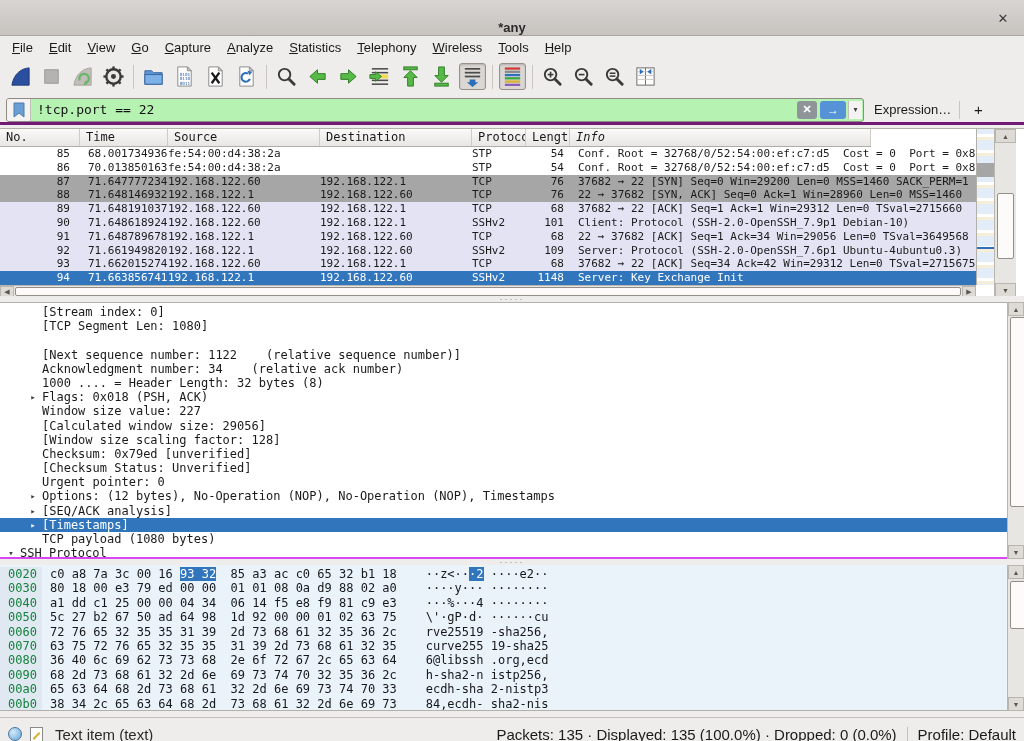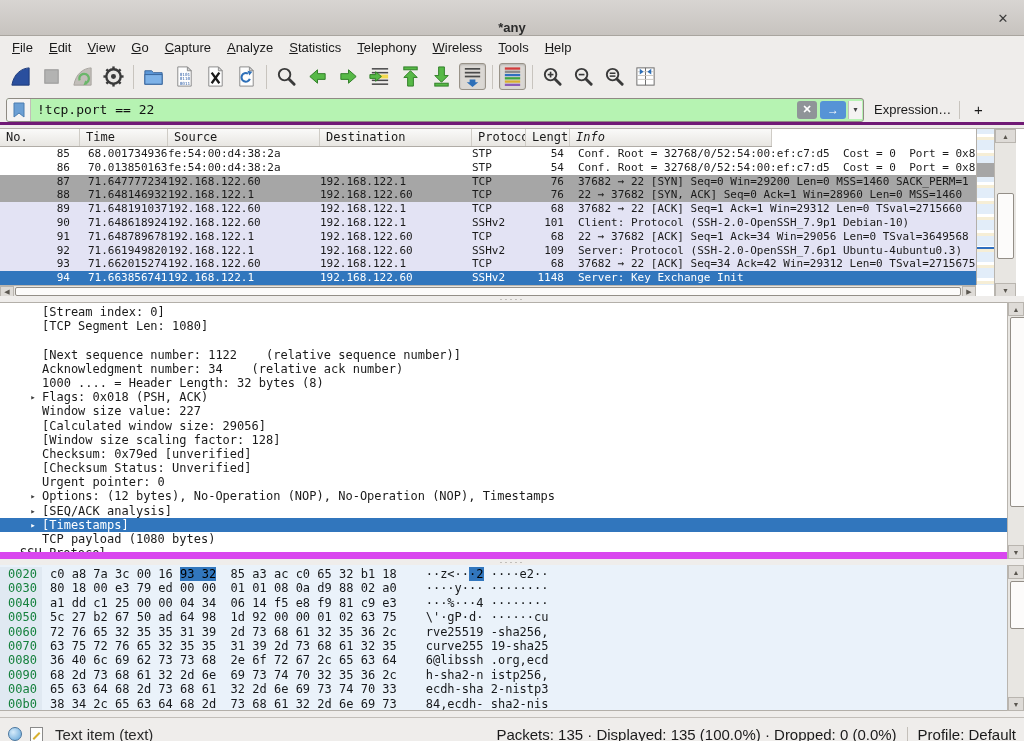--- a/index.html
+++ b/index.html
@@ -43,21 +43,21 @@
   .filter-apply { width:26px; height:18px; background:#5693d6; border-radius:3px; margin-right:2px;
     display:flex; align-items:center; justify-content:center; color:#fff; font-size:12px; font-weight:bold; }
   .filter-caret { width:14px; height:18px; display:flex; align-items:center; justify-content:center;
     font-size:8px; color:#444; background:#f4f3f2; border-left:1px solid #c2beb8; margin-right:1px; }
   .filter-expression { margin-left:10px; font-size:13px; color:#1a1a1a; }
   .filter-sep { width:1px; height:18px; background:#c8c4be; margin:0 8px; }
   .filter-add { font-size:15px; color:#1a1a1a; width:20px; text-align:center; }
 
   
   .plist { position:absolute; top:128px; left:0; width:1024px; height:168px; background:#fff; border-top:1px solid #b3afa9; }
-  .plheader { position:absolute; top:0; left:0; width:772px; height:18px; display:flex;
+  .plheader { position:absolute; top:0; left:0; width:871px; height:18px; display:flex;
     background:linear-gradient(#fafaf9,#e8e6e2); border-bottom:1px solid #b0aca6; font-size:12px; }
   .plheader span { border-right:1px solid #cfccc6; padding:1px 0 0 6px; overflow:hidden; white-space:nowrap; }
   .plrows { position:absolute; top:18px; left:0; width:976px; height:138px; overflow:hidden;
     font-size:11px; line-height:13.8px; }
   .plrow { display:flex; height:13.8px; white-space:nowrap; }
   .plrow span { overflow:hidden; white-space:pre; }
   .c-no  { width:80px;  text-align:right; padding-right:10px; flex:none; }
   .c-time{ width:88px;  padding-left:8px; flex:none; }
   .c-src { width:152px; flex:none; }
   .c-dst { width:152px; flex:none; }
@@ -85,39 +85,39 @@
   .hs-btn { position:absolute; top:0; width:14px; height:11px; display:flex; align-items:center; justify-content:center;
     font-size:7px; color:#5a564f; background:#dedbd7; border:1px solid #b9b5af; }
   .hs-thumb { position:absolute; top:1px; left:15px; width:946px; height:9px; background:#fcfbfa; border:1px solid #938e87; border-radius:2px; }
 
   
   .splitter { position:absolute; left:0; width:1024px; height:6px; background:#efedeb;
     display:flex; align-items:center; justify-content:center; color:#8d8983; font-size:9px; letter-spacing:2px; line-height:4px; }
 
   
   .details { position:absolute; top:302px; left:0; width:1024px; height:257px; background:#fff;
-    border-top:1px solid #b3afa9; border-bottom:7px solid #d946ef; overflow:hidden;
+    border-top:1px solid #b3afa9; border-bottom:2px solid #d946ef; overflow:hidden;
     font-size:12px; line-height:14.2px; padding-top:2px; }
   .dline { display:flex; height:14.2px; white-space:pre; }
   .dline .dexp { width:14px; text-align:center; font-size:9px; color:#3c3c3c; flex:none; }
   .dline.lvl0 .dexp { margin-left:4px; }
   .dline.lvl1 .dexp { margin-left:26px; }
   .dline.lvl0 .dtext { padding-left:2px; }
   .dline.lvl1 .dtext { padding-left:2px; }
   .dline.sel { background:#3176bd; color:#fff; }
   .dline.sel .dexp { color:#fff; }
   .vs-det { top:302px; left:1007px; width:17px; height:257px; }
 
   
   .hexpane { position:absolute; top:565px; left:0; width:1024px; height:146px; background:#eaf2fa;
     border-bottom:1px solid #b3afa9; overflow:hidden; font-size:12px; line-height:14.4px; padding-top:2px; }
   .hxrow { display:flex; height:14.4px; white-space:pre; }
   .hxoff { width:42px; flex:none; color:#15803d; background:#e0e9f2; padding-left:8px; }
   .hxdata { padding-left:8px; color:#16181a; }
-  .hxsel { background:#3176bd; color:#000000; }
+  .hxsel { background:#3176bd; color:#ffffff; }
   .vs-hex { top:565px; left:1007px; width:17px; height:146px; }
 
   
   .statusbar { position:absolute; top:717px; left:0; width:1024px; height:24px; background:#efedeb;
     border-top:1px solid #c2beb9; display:flex; align-items:center; font-size:15px; padding:16px 8px; }
   .expert-dot { width:14px; height:14px; border-radius:50%; border:1px solid #49759e;
     background:radial-gradient(circle at 35% 35%, #d6ebfa, #5fa3d8); margin-right:8px; }
   .note-icon { width:13px; height:15px; background:#fdfdfd; border:1px solid #8a8a8a; position:relative; margin-right:12px; }
   .note-icon::after { content:""; position:absolute; left:1px; top:7px; width:9px; height:2px;
     background:#d8b02f; transform:rotate(-45deg); }

